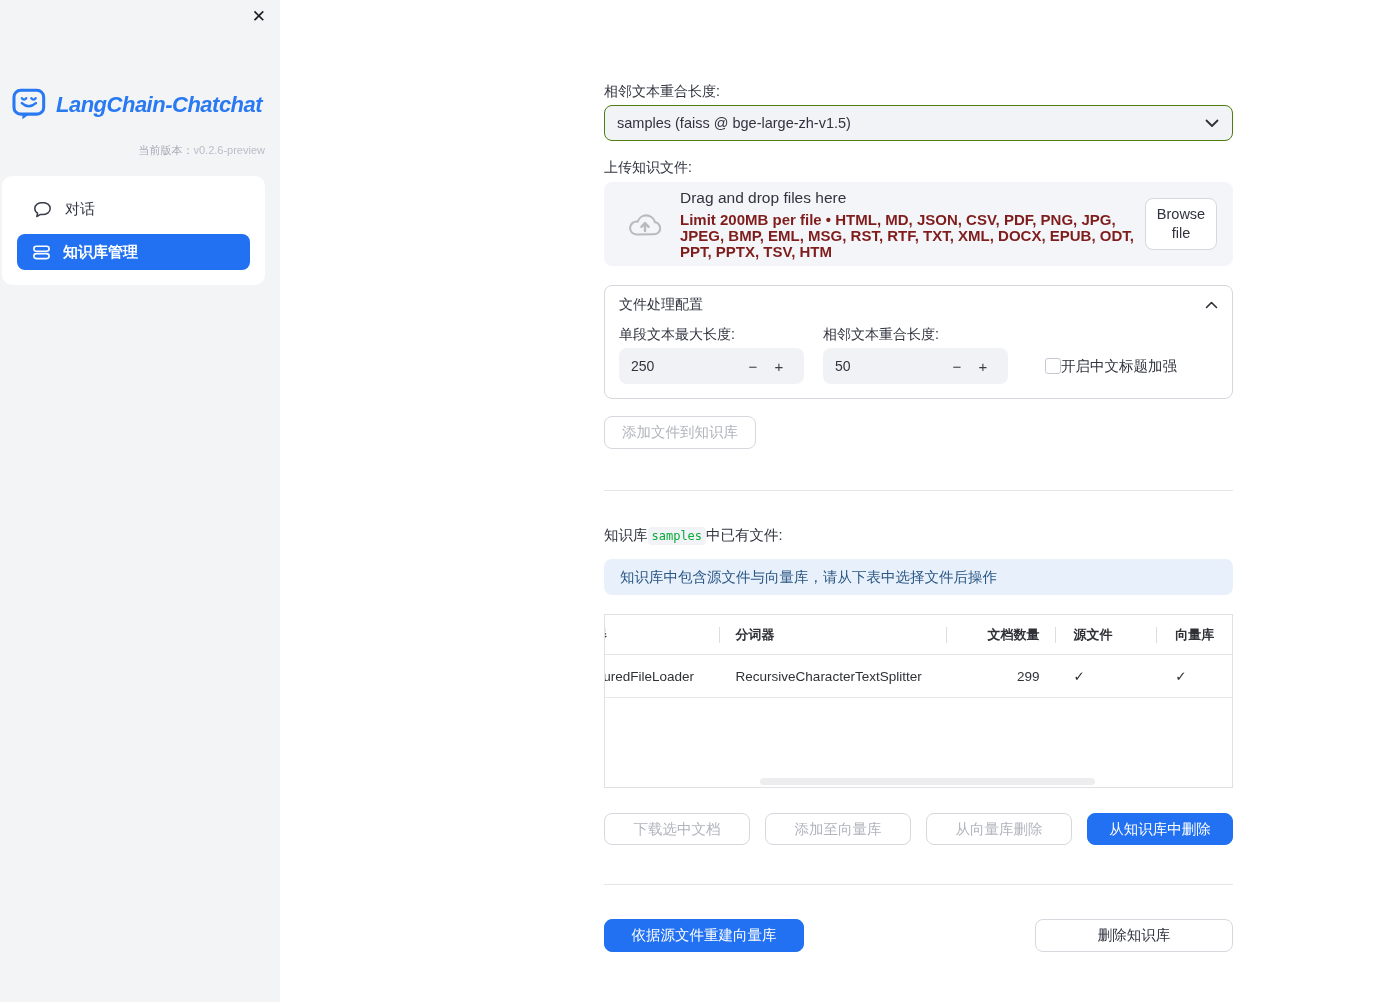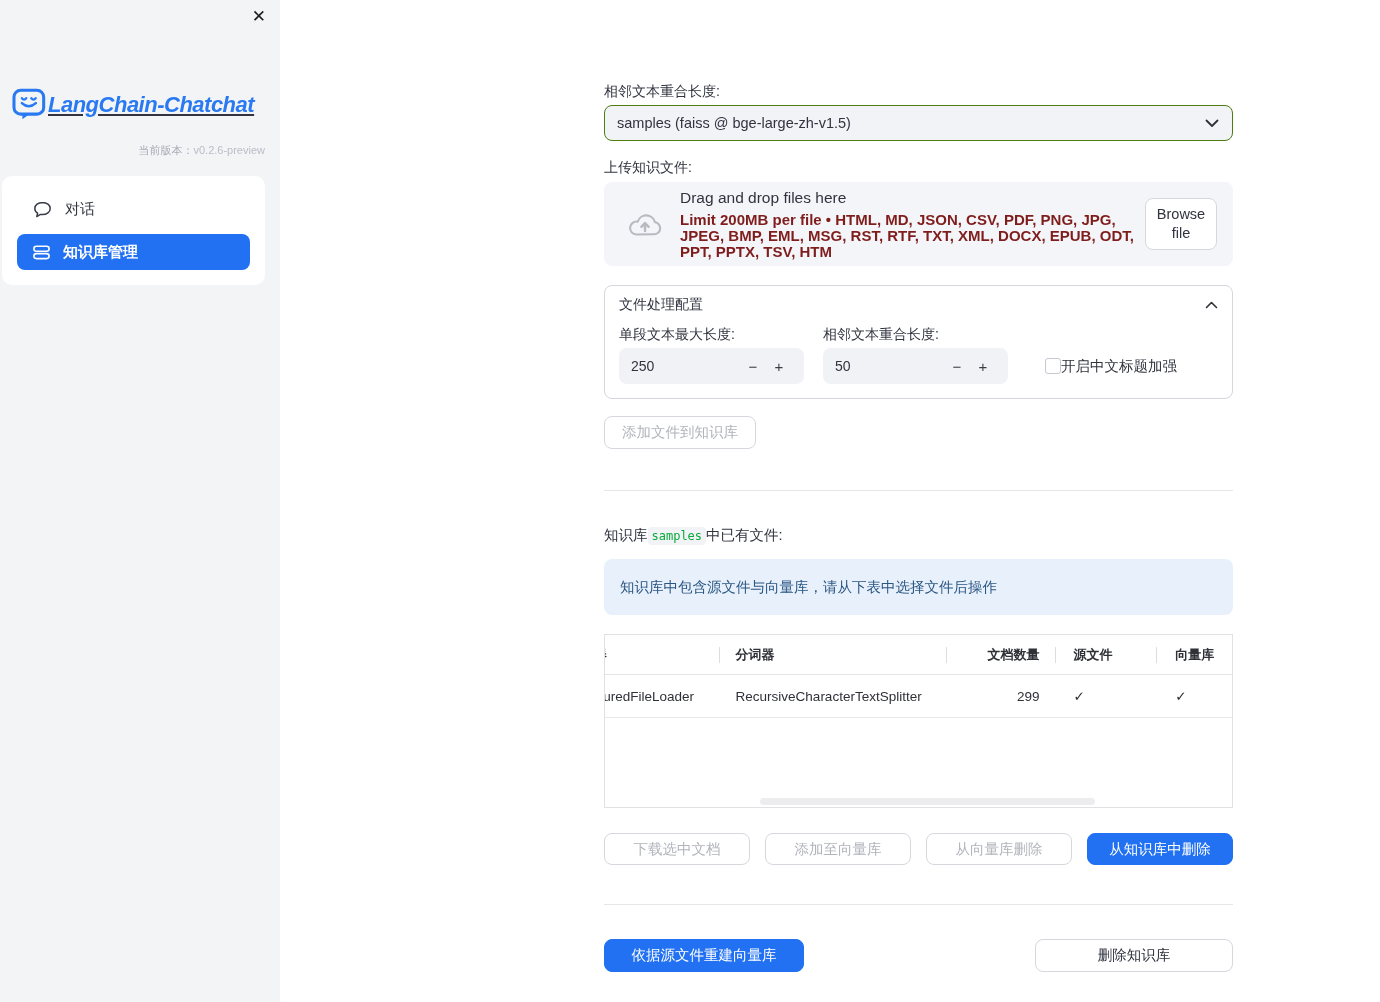--- a/index.html
+++ b/index.html
@@ -3,21 +3,21 @@
 <meta charset="utf-8">
 <style>
   * { margin:0; padding:0; box-sizing:border-box; }
   html,body { width:1380px; height:1002px; overflow:hidden; background:#ffffff;
     font-family:"Liberation Sans","DejaVu Sans",sans-serif; color:#31333f; }
 
   
   .sidebar { position:absolute; left:0; top:0; width:280px; height:1002px; background:#f3f4f6; }
   .close-btn { position:absolute; top:6px; right:14px; font-size:17px; color:#1a1c22;
     cursor:pointer; line-height:22px; }
-  .logo-row { display:flex; align-items:center; gap:0; margin:88px 0 0 12px;text-decoration:underline; }
+  .logo-row { display:flex; align-items:center; gap:8px; margin:88px 0 0 12px; }
   .logo-text { color:#2979f2; font-size:22px; font-weight:bold; font-style:italic; letter-spacing:-0.5px; }
   .version { margin:22px 15px 0 0; text-align:right; font-size:11px; color:#a6abb7; }
   .version b { font-weight:normal; color:#b8bdc7; }
   .menu-card { background:#ffffff; border-radius:10px; margin:18px 15px 0 2px; padding:15px; }
   .menu-item { display:flex; align-items:center; gap:13px; height:36px; padding:0 16px;
     border-radius:8px; font-size:15px; cursor:pointer; margin-bottom:7px; }
   .menu-item:last-child { margin-bottom:0; }
   .menu-item.active { background:#2171f2; color:#ffffff; font-weight:bold; }
 
   
@@ -60,21 +60,21 @@
   .add-btn { margin-top:17px; height:33px; padding:0 17px; }
 
   .divider { border:none; border-top:1px solid #e5e6ea; height:0; }
   .div1 { margin-top:41px; }
   .div2 { margin-top:39px; }
 
   .kb-line { margin-top:35px; font-size:14.5px; display:flex; align-items:center; gap:0; }
   .kb-code { font-family:"DejaVu Sans Mono","Liberation Mono",monospace; font-size:12px;
     color:#09ab3b; background:#f2f3f6; border-radius:4px; padding:2px 4px; }
 
-  .info-box { margin-top:14px; height:56px; background:#e8f1fb; border-radius:8px;
+  .info-box { margin-top:14px; height:36px; background:#e8f1fb; border-radius:8px;
     display:flex; align-items:center; padding:0 16px; color:#2a5683; font-size:14.5px; }
 
   
   .grid { margin-top:19px; height:174px; border:1px solid #e0e1e5; position:relative;
     background:#ffffff; overflow:hidden; }
   .grid-header { display:flex; height:40px; border-bottom:1px solid #e4e4e8; align-items:center;
     font-size:13px; font-weight:bold; color:#2f3137; }
   .grid-row { display:flex; height:43px; border-bottom:1px solid #e8e8ec; align-items:center;
     font-size:13.5px; color:#2f3137; }
   .gc { height:100%; display:flex; align-items:center; position:relative; }

